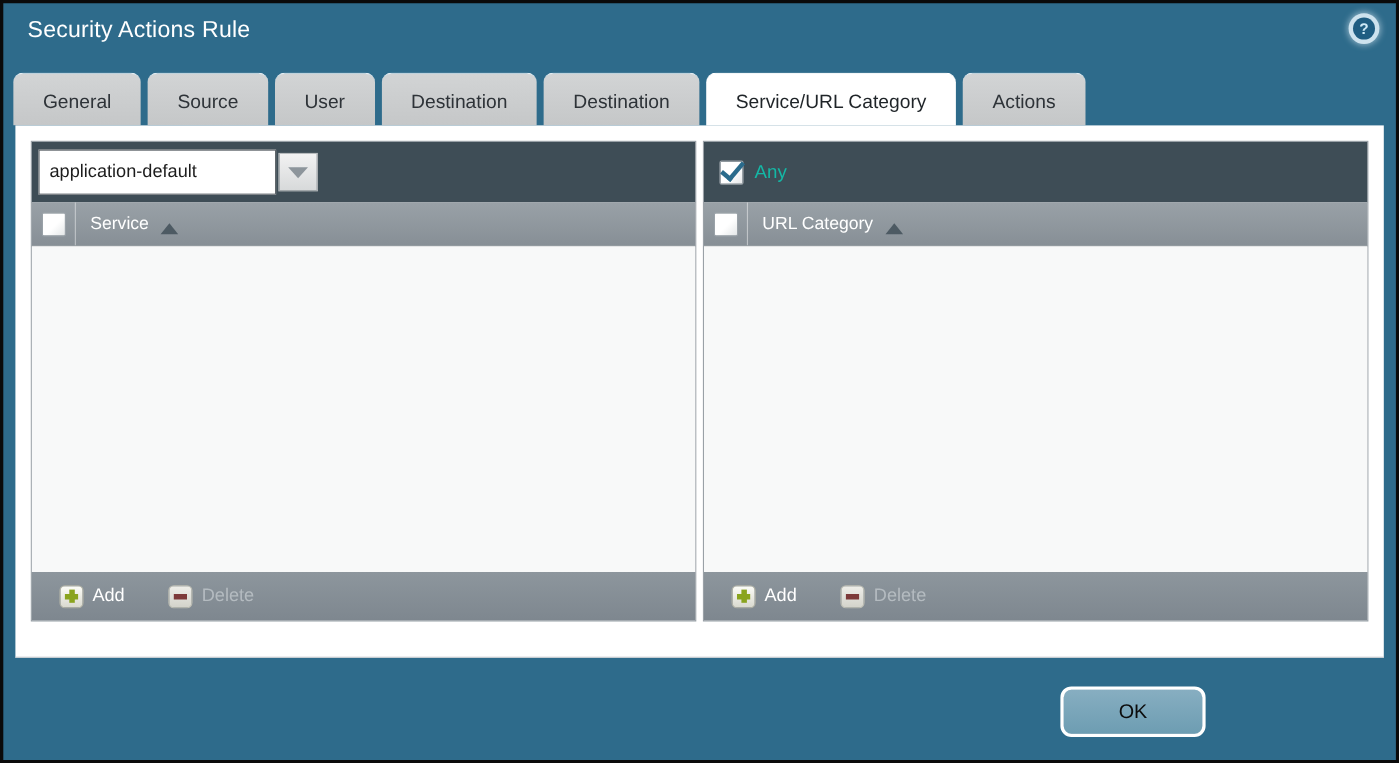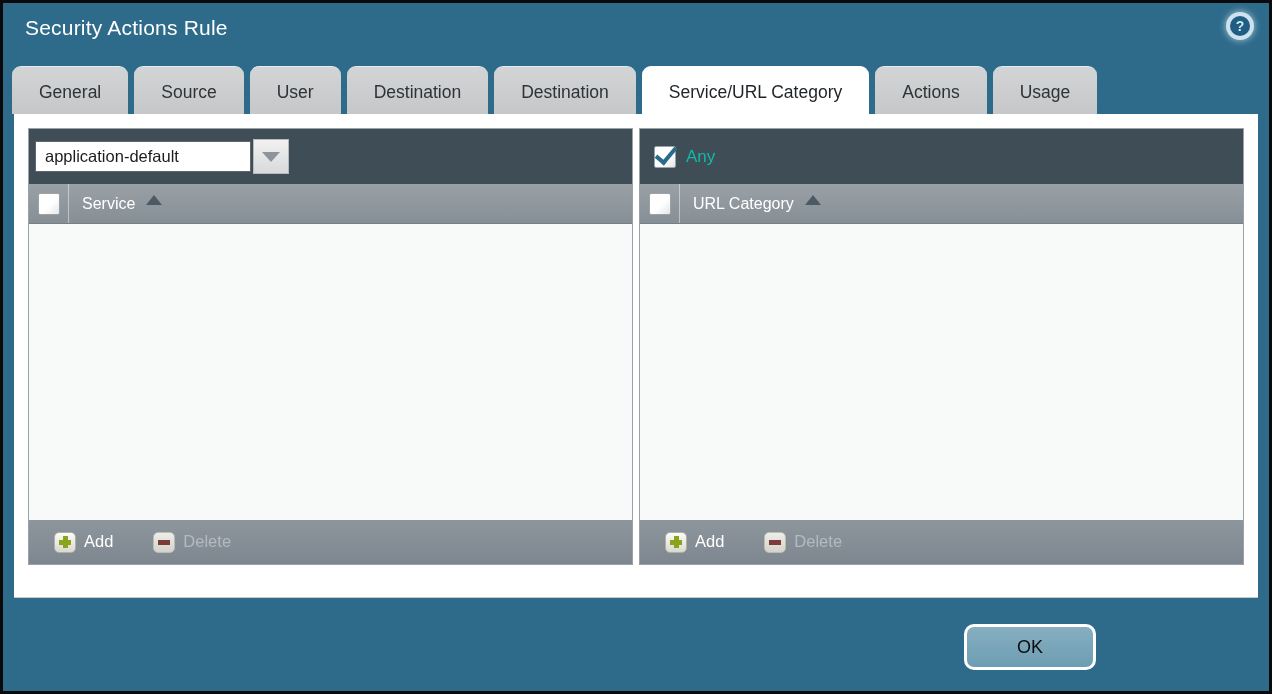--- a/index.html
+++ b/index.html
@@ -73,21 +73,21 @@
   .panel.left  { left: 14px; }
   .panel.right { left: 625px; }
 
   .panel-toolbar {
     height: 55px; flex: 0 0 55px;
     background: #3e4d56;
     display: flex; align-items: center;
     padding-left: 6px;
   }
   .combo-input {
-    width: 216px; height: 31px;
+    width: 216px; height: 41px;
     border: 1px solid #60666b;
     background: #ffffff;
     font-family: "Liberation Sans", sans-serif;
     font-size: 16.5px; color: #1c1c1c;
     padding: 0 9px;
     outline: none;
   }
   .combo-btn {
     width: 36px; height: 35px;
     margin-left: 2px;
@@ -130,21 +130,21 @@
     background: linear-gradient(#99a1a7, #878f96);
     border-bottom: 1px solid #767f86;
     display: flex; align-items: center;
   }
   .cb-cell {
     width: 40px; flex: 0 0 40px;
     display: flex; align-items: center; justify-content: center;
     align-self: stretch;
     border-right: 1px solid rgba(255,255,255,0.45);
   }
-  .col-label-wrap { display: flex; align-items: flex-start; margin-left: 13px; }
+  .col-label-wrap { display: flex; align-items: flex-end; margin-left: 13px; }
   .col-label { color: #ffffff; font-size: 16px; }
   .tri-up {
     width: 0; height: 0; margin-left: 11px;
     border-left: 8px solid transparent;
     border-right: 8px solid transparent;
     border-bottom: 10px solid #4d5a63;
   }
   
   .list-body { flex: 1 1 auto; background: #f8f9f9; }
   
@@ -213,21 +213,20 @@
   </div>
 
   <div class="tabs">
     <div class="tab">General</div>
     <div class="tab">Source</div>
     <div class="tab">User</div>
     <div class="tab">Destination</div>
     <div class="tab">Destination</div>
     <div class="tab active">Service/URL Category</div>
     <div class="tab">Actions</div>
-    <div class="tab">Usage</div>
   </div>
 
   <div class="content">
 
     <div class="panel left">
       <div class="panel-toolbar">
         <input class="combo-input" value="application-default" style="">
         <div class="combo-btn">
           <span class="tri-down"></span>
         </div>

